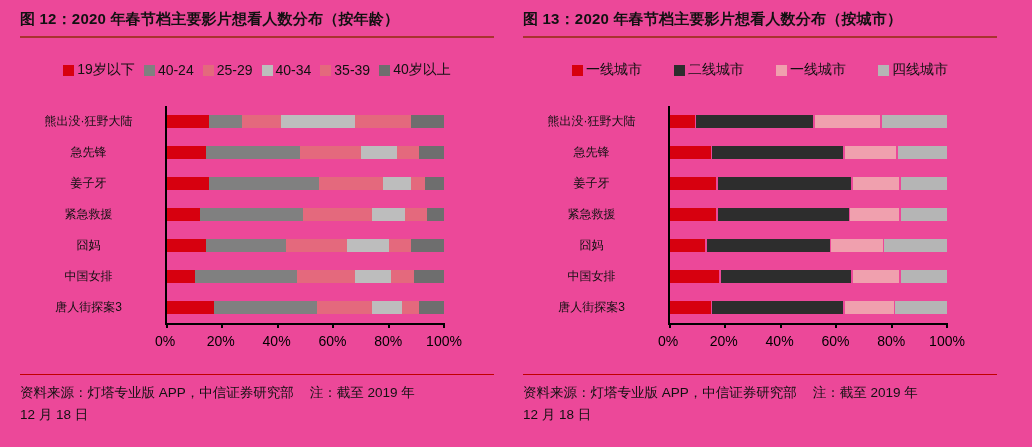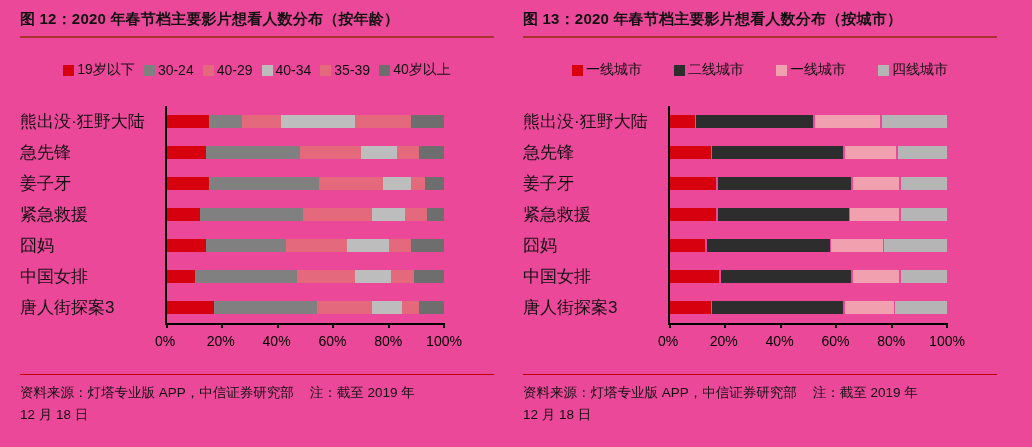--- a/index.html
+++ b/index.html
@@ -11,22 +11,22 @@
   .chart-title{font-size:15px;font-weight:bold;color:#111;letter-spacing:.2px;
     padding-bottom:7px;border-bottom:2px solid #a8332f;white-space:nowrap;}
   .legend{display:flex;justify-content:center;align-items:center;margin-top:24px;
     font-size:14px;color:#111;height:16px;}
   .panel.left .legend{gap:9px;}
   .panel.right .legend{gap:32px;}
   .legend-item{display:inline-flex;align-items:center;gap:3px;white-space:nowrap;}
   .swatch{display:inline-block;width:11px;height:11px;flex:none;}
   .plot{display:flex;margin-top:28px;}
   .labels{width:145px;flex:none;}
-  .cat-label{height:31px;line-height:31px;text-align:left;padding-right:8px;
-    font-size:17px;color:#111;white-space:nowrap;}
+  .cat-label{height:31px;line-height:31px;text-align:center;padding-right:8px;
+    font-size:12px;color:#111;white-space:nowrap;}
   .bars{flex:1;margin-right:50px;border-left:2px solid #000;border-bottom:2px solid #000;
     position:relative;}
   .bar-row{height:31px;display:flex;align-items:center;}
   .bar{display:flex;width:100%;height:13px;}
   .seg{flex-basis:0;height:100%;}
   .tick{position:absolute;top:100%;width:2px;height:5px;background:#000;transform:translateX(-50%);}
   .tick-labels{position:relative;height:20px;margin-left:145px;margin-right:50px;margin-top:8px;}
   .tick-label{position:absolute;top:0;transform:translateX(-50%);font-size:14px;color:#000;
     white-space:nowrap;}
   .foot-rule{border:none;border-top:1.5px solid #c00000;margin:21px 0 0 0;}
@@ -40,25 +40,25 @@
 
   <div class="panel left">
     <div class="chart-title">图 12：2020 年春节档主要影片想看人数分布（按年龄）</div>
     <div class="legend">
         <span class="legend-item">
           <span class="swatch" style="background: rgb(215, 0, 15);"></span>
           <span>19岁以下</span>
         </span>
         <span class="legend-item">
           <span class="swatch" style="background: rgb(128, 128, 128);"></span>
-          <span>30-24</span>
+          <span>40-24</span>
         </span>
         <span class="legend-item">
           <span class="swatch" style="background: rgb(228, 105, 125);"></span>
-          <span>40-29</span>
+          <span>25-29</span>
         </span>
         <span class="legend-item">
           <span class="swatch" style="background: rgb(189, 189, 189);"></span>
           <span>40-34</span>
         </span>
         <span class="legend-item">
           <span class="swatch" style="background: rgb(228, 105, 125);"></span>
           <span>35-39</span>
         </span>
         <span class="legend-item">

